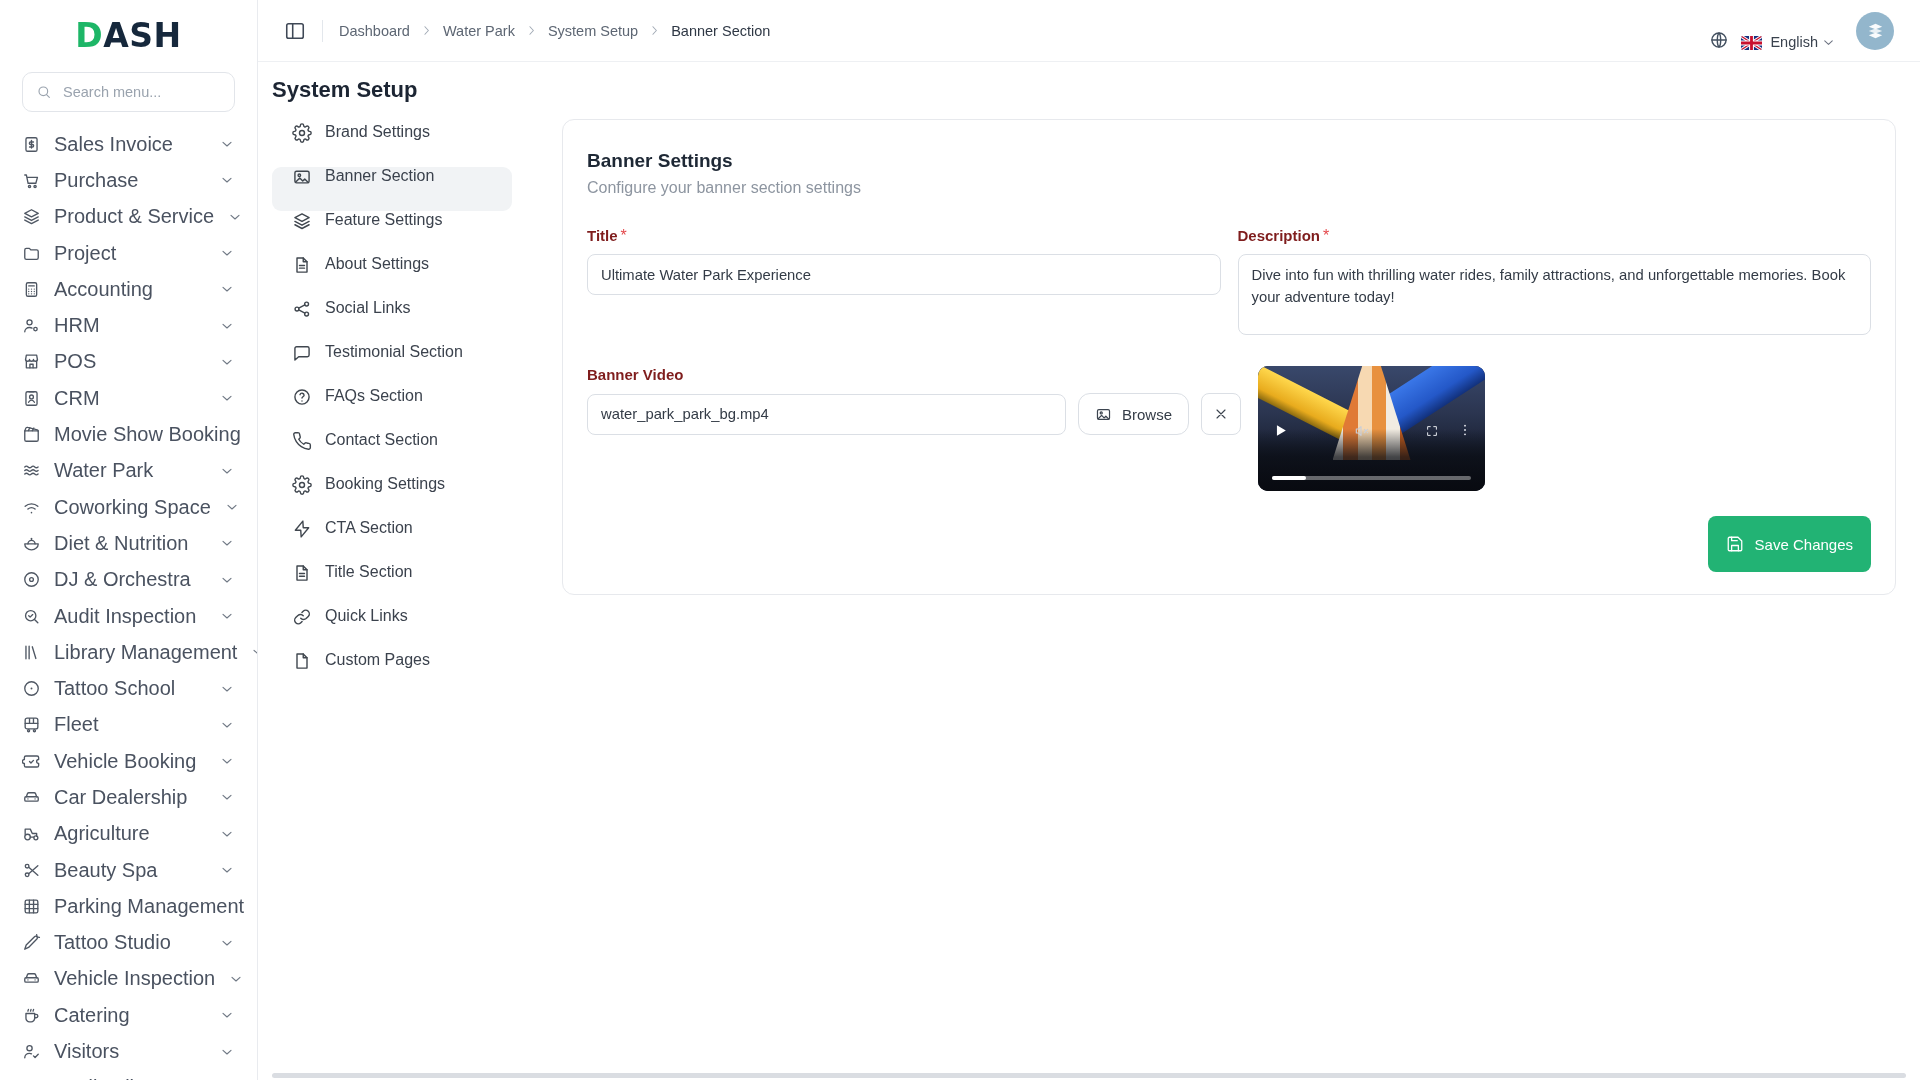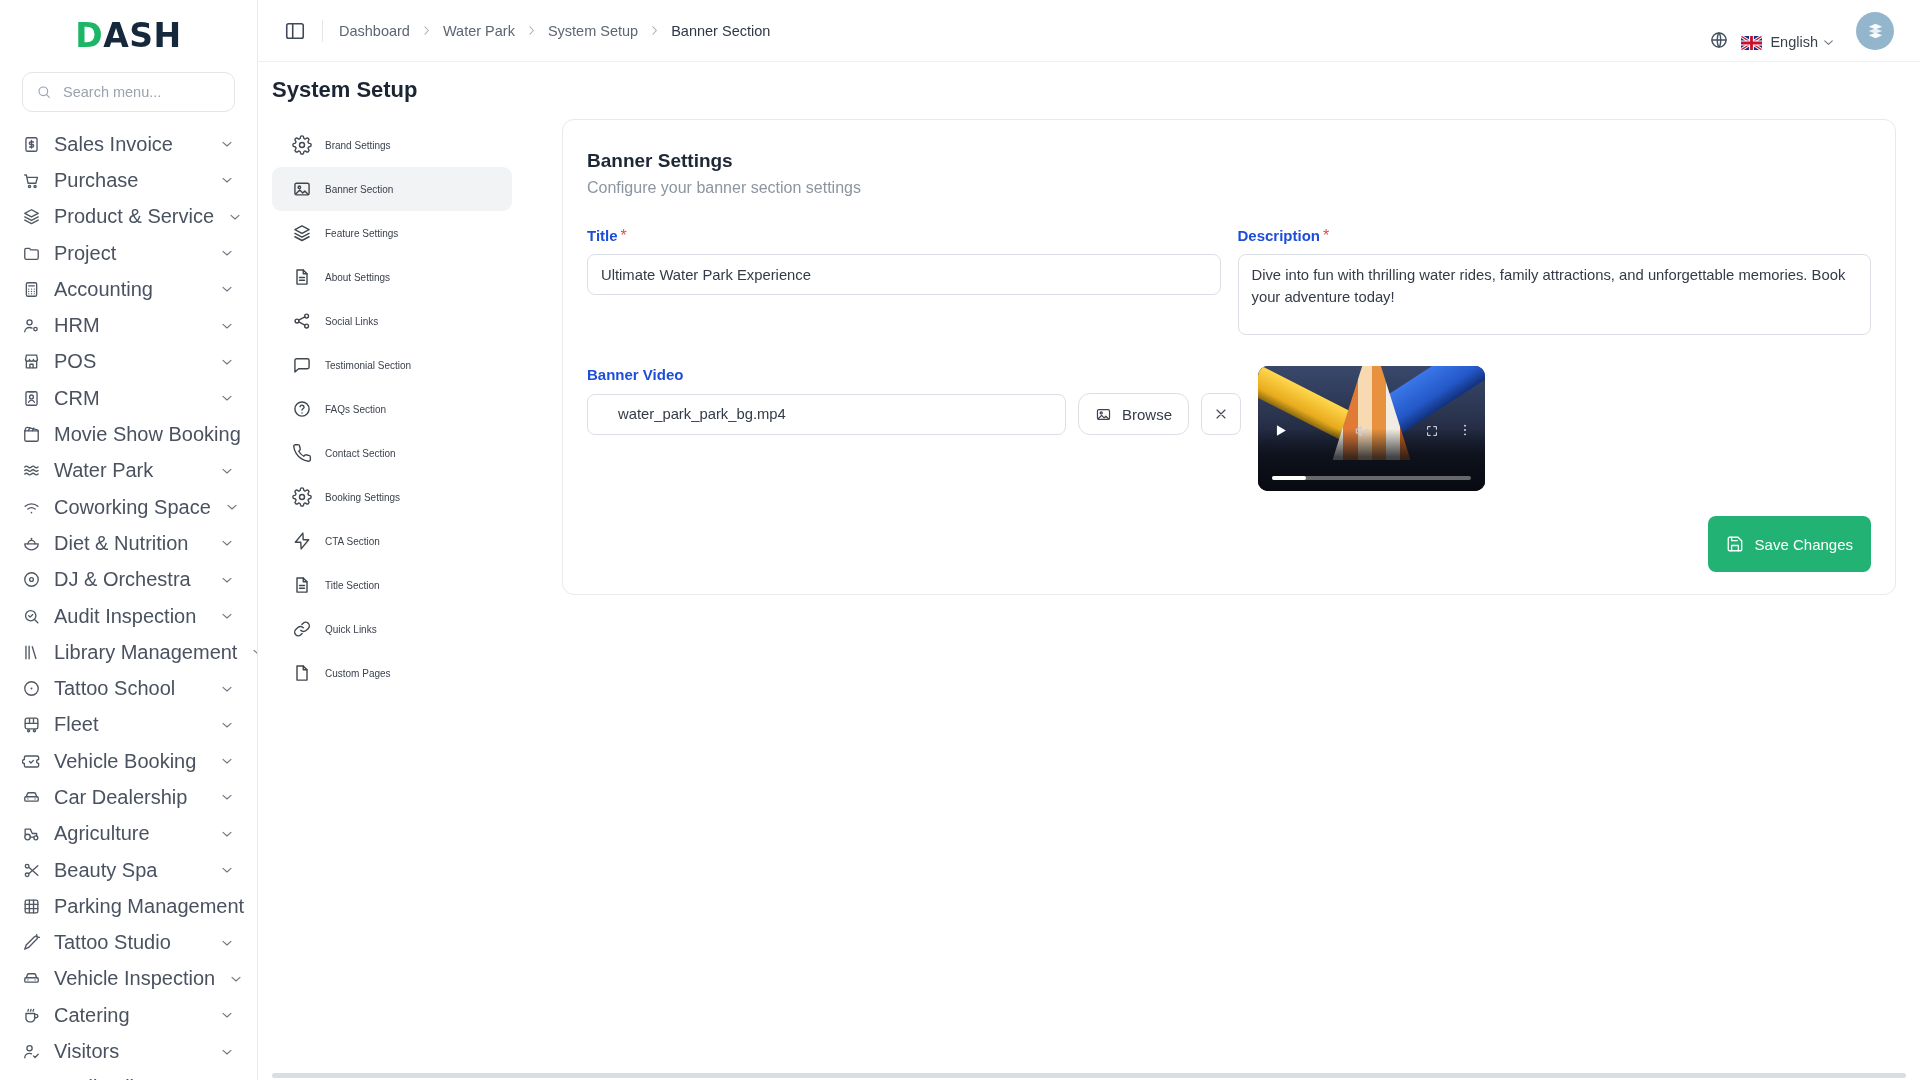--- a/index.html
+++ b/index.html
@@ -44,37 +44,37 @@
   .lang{margin-left:8px;font-size:14.5px;color:#3a424e;cursor:pointer}
   .lang-chev{width:15px;height:15px;color:#6b7280;margin-left:3px}
   .avatar{width:38px;height:38px;border-radius:50%;background:#93b6cc;margin-left:20px;display:flex;align-items:center;justify-content:center;cursor:pointer}
   .avatar .glyph{width:23px;height:23px}
 
   
   .content{padding:15px 24px 0 14px}
   .page-title{margin:0 0 16px;font-size:22px;font-weight:700;color:#1c2533}
   .layout{display:flex;align-items:flex-start}
   .subnav{width:240px;flex:none;padding-top:4px}
-  .subnav-item{height:44px;display:flex;align-items:center;gap:13px;padding:0 20px;border-radius:9px;font-size:10px;color:#3b424d;cursor:pointer}
+  .subnav-item{height:44px;display:flex;align-items:flex-start;gap:13px;padding:0 20px;border-radius:9px;font-size:16px;color:#3b424d;cursor:pointer}
   .subnav-item.active{background:#f1f3f5}
   .subnav-item .sn-icon{width:20px;height:20px;color:#40474f;flex:none}
 
   .panel{margin-left:50px;flex:1;max-width:1337px;min-height:447px;background:#fff;border:1px solid var(--border);border-radius:12px;padding:30px 24px 22px;position:relative}
   .panel-title{margin:0;font-size:19px;font-weight:700;color:#1e2835}
   .panel-sub{margin:7px 0 0;font-size:16px;color:var(--muted)}
   .form-grid{display:grid;grid-template-columns:1fr 1fr;column-gap:17px;margin-top:30px}
-  .field-label{font-size:15px;font-weight:600;color:#1d4ed8}
+  .field-label{font-size:15px;font-weight:600;color:#7f1d1d}
   .req{color:#e4484b;margin-left:3px}
   .text-input,.textarea{width:100%;margin-top:9px;border:1px solid var(--input-border);border-radius:8px;font-family:inherit;font-size:14.8px;color:#333b46;outline:none;background:#fff}
   .text-input{height:41px;padding:0 13px}
   .textarea{height:81px;padding:9px 13px;line-height:1.5;resize:none}
 
   .video-row{display:grid;grid-template-columns:1fr 1fr;column-gap:17px;margin-top:27px}
   .file-row{display:flex;gap:12px;margin-top:9px;align-items:center}
-  .file-input{flex:none;width:479px;height:41px;border:1px solid var(--input-border);border-radius:8px;padding:0 30px;font-family:inherit;font-size:14.8px;color:#333b46;outline:none}
+  .file-input{flex:none;width:479px;height:41px;border:1px solid var(--input-border);border-radius:8px;padding:0 13px;font-family:inherit;font-size:14.8px;color:#333b46;outline:none}
   .browse-btn{height:42px;padding:12px 16px;border:1px solid var(--input-border);border-radius:12px;background:#fff;display:flex;align-items:center;gap:10px;font-family:inherit;font-size:15px;color:#343c47;cursor:pointer}
   .browse-btn .b-ic{width:17px;height:17px;color:#3c444f}
   .clear-btn{width:40px;height:42px;border:1px solid var(--input-border);border-radius:8px;background:#fff;display:flex;align-items:center;justify-content:center;cursor:pointer;color:#3c444f}
   .clear-btn .x-ic{width:16px;height:16px}
 
   
   .video-preview{width:227px;height:125px;border-radius:10px;overflow:hidden;position:relative;background:#1c2333;cursor:pointer}
   .vp-art{position:absolute;inset:0;background:linear-gradient(180deg,#39486b 0%,#2b3550 38%,#1a2133 68%,#10141f 100%)}
   .slide-y{position:absolute;left:-32px;top:24px;width:158px;height:30px;border-radius:5px;
            background:linear-gradient(180deg,#ffd84d 0%,#e8ab1d 70%,#8a6a10 100%);transform:rotate(27deg)}

